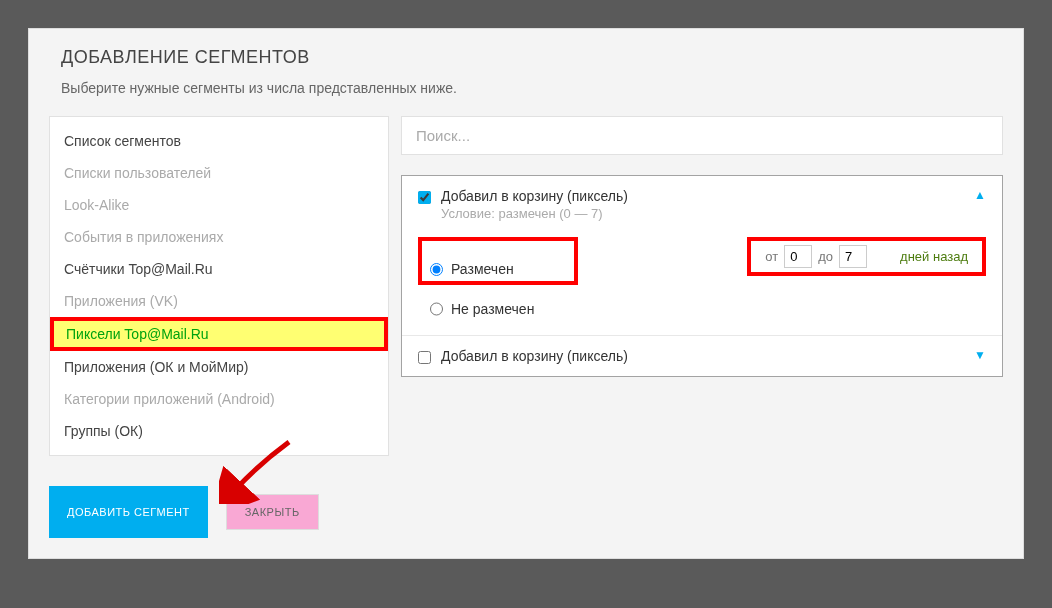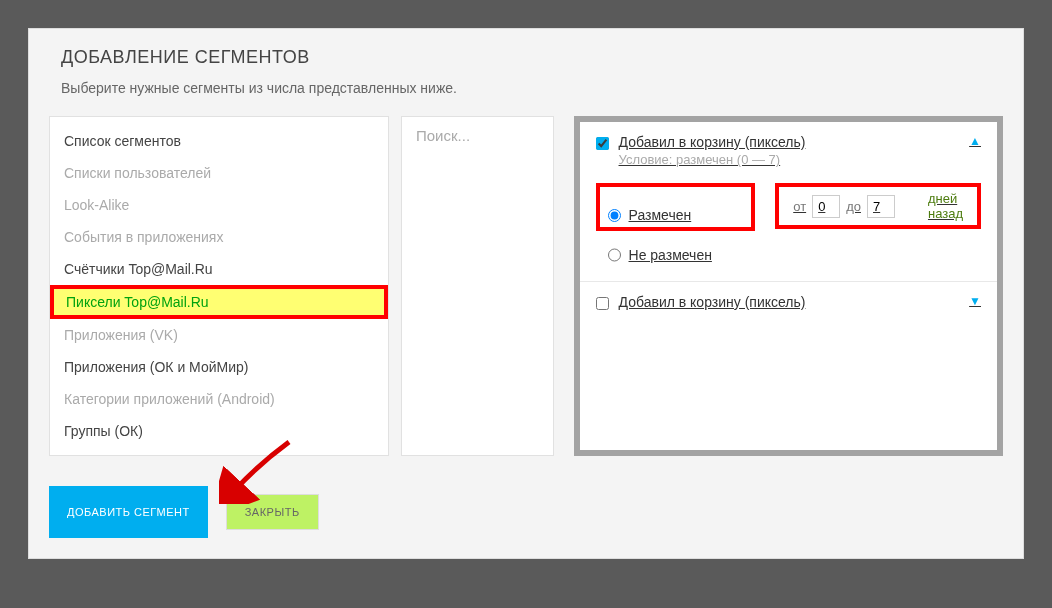--- a/index.html
+++ b/index.html
@@ -51,40 +51,39 @@
     }
     .segments-list .item.highlighted {
       background: #ffff72;
       color: #00a20f;
       border: 4px solid red;
       padding: 5px 12px;
     }
     .main-panel {
       flex: 1;
       display: flex;
-      flex-direction: row;
+      flex-direction: column;
       gap: 20px;
-      text-decoration: underline;
     }
     .search-box {
       background: #fff;
       border: 1px solid #e1e1e1;
       padding: 10px 14px;
     }
     .search-box input {
       width: 100%;
       border: none;
       outline: none;
       font-size: 15px;
       color: #333;
     }
     .search-box input::placeholder { color: #aaa; }
     .accordion {
       background: #fff;
-      border: 6px solid #a3a3a3;
+      border: 1px solid #a3a3a3;
     }
     .acc-item { }
     .acc-header {
       display: flex;
       align-items: flex-start;
       padding: 12px 16px;
       gap: 10px;
     }
     .acc-header input[type=checkbox] {
       margin-top: 3px;
@@ -158,21 +157,21 @@
     .btn-primary {
       background: #00aeef;
       color: #fff;
       border: none;
       padding: 20px 18px;
       font-size: 11px;
       letter-spacing: 0.5px;
       cursor: pointer;
     }
     .btn-secondary {
-      background: #bef264;
+      background: #f9a8d4;
       color: #666;
       border: 1px solid #ddd;
       padding: 11px 18px;
       font-size: 11px;
       letter-spacing: 0.5px;
       cursor: pointer;
     }
     .arrow {
       position: absolute;
       left: 190px;
@@ -189,22 +188,22 @@
     <p>Выберите нужные сегменты из числа представленных ниже.</p>
   </div>
 
   <div class="modal-body">
     <div class="segments-list" id="segments-list">
         <div class="item">Список сегментов</div>
         <div class="item disabled">Списки пользователей</div>
         <div class="item disabled">Look-Alike</div>
         <div class="item disabled">События в приложениях</div>
         <div class="item">Счётчики Top@Mail.Ru</div>
+        <div class="item disabled">Приложения (VK)</div>
         <div class="item highlighted">Пиксели Top@Mail.Ru</div>
-        <div class="item disabled">Приложения (VK)</div>
         <div class="item">Приложения (ОК и МойМир)</div>
         <div class="item disabled">Категории приложений (Android)</div>
         <div class="item">Группы (ОК)</div>
       </div>
 
     <div class="main-panel">
       <div class="search-box">
         <input type="text" placeholder="Поиск..." style="">
       </div>
 

